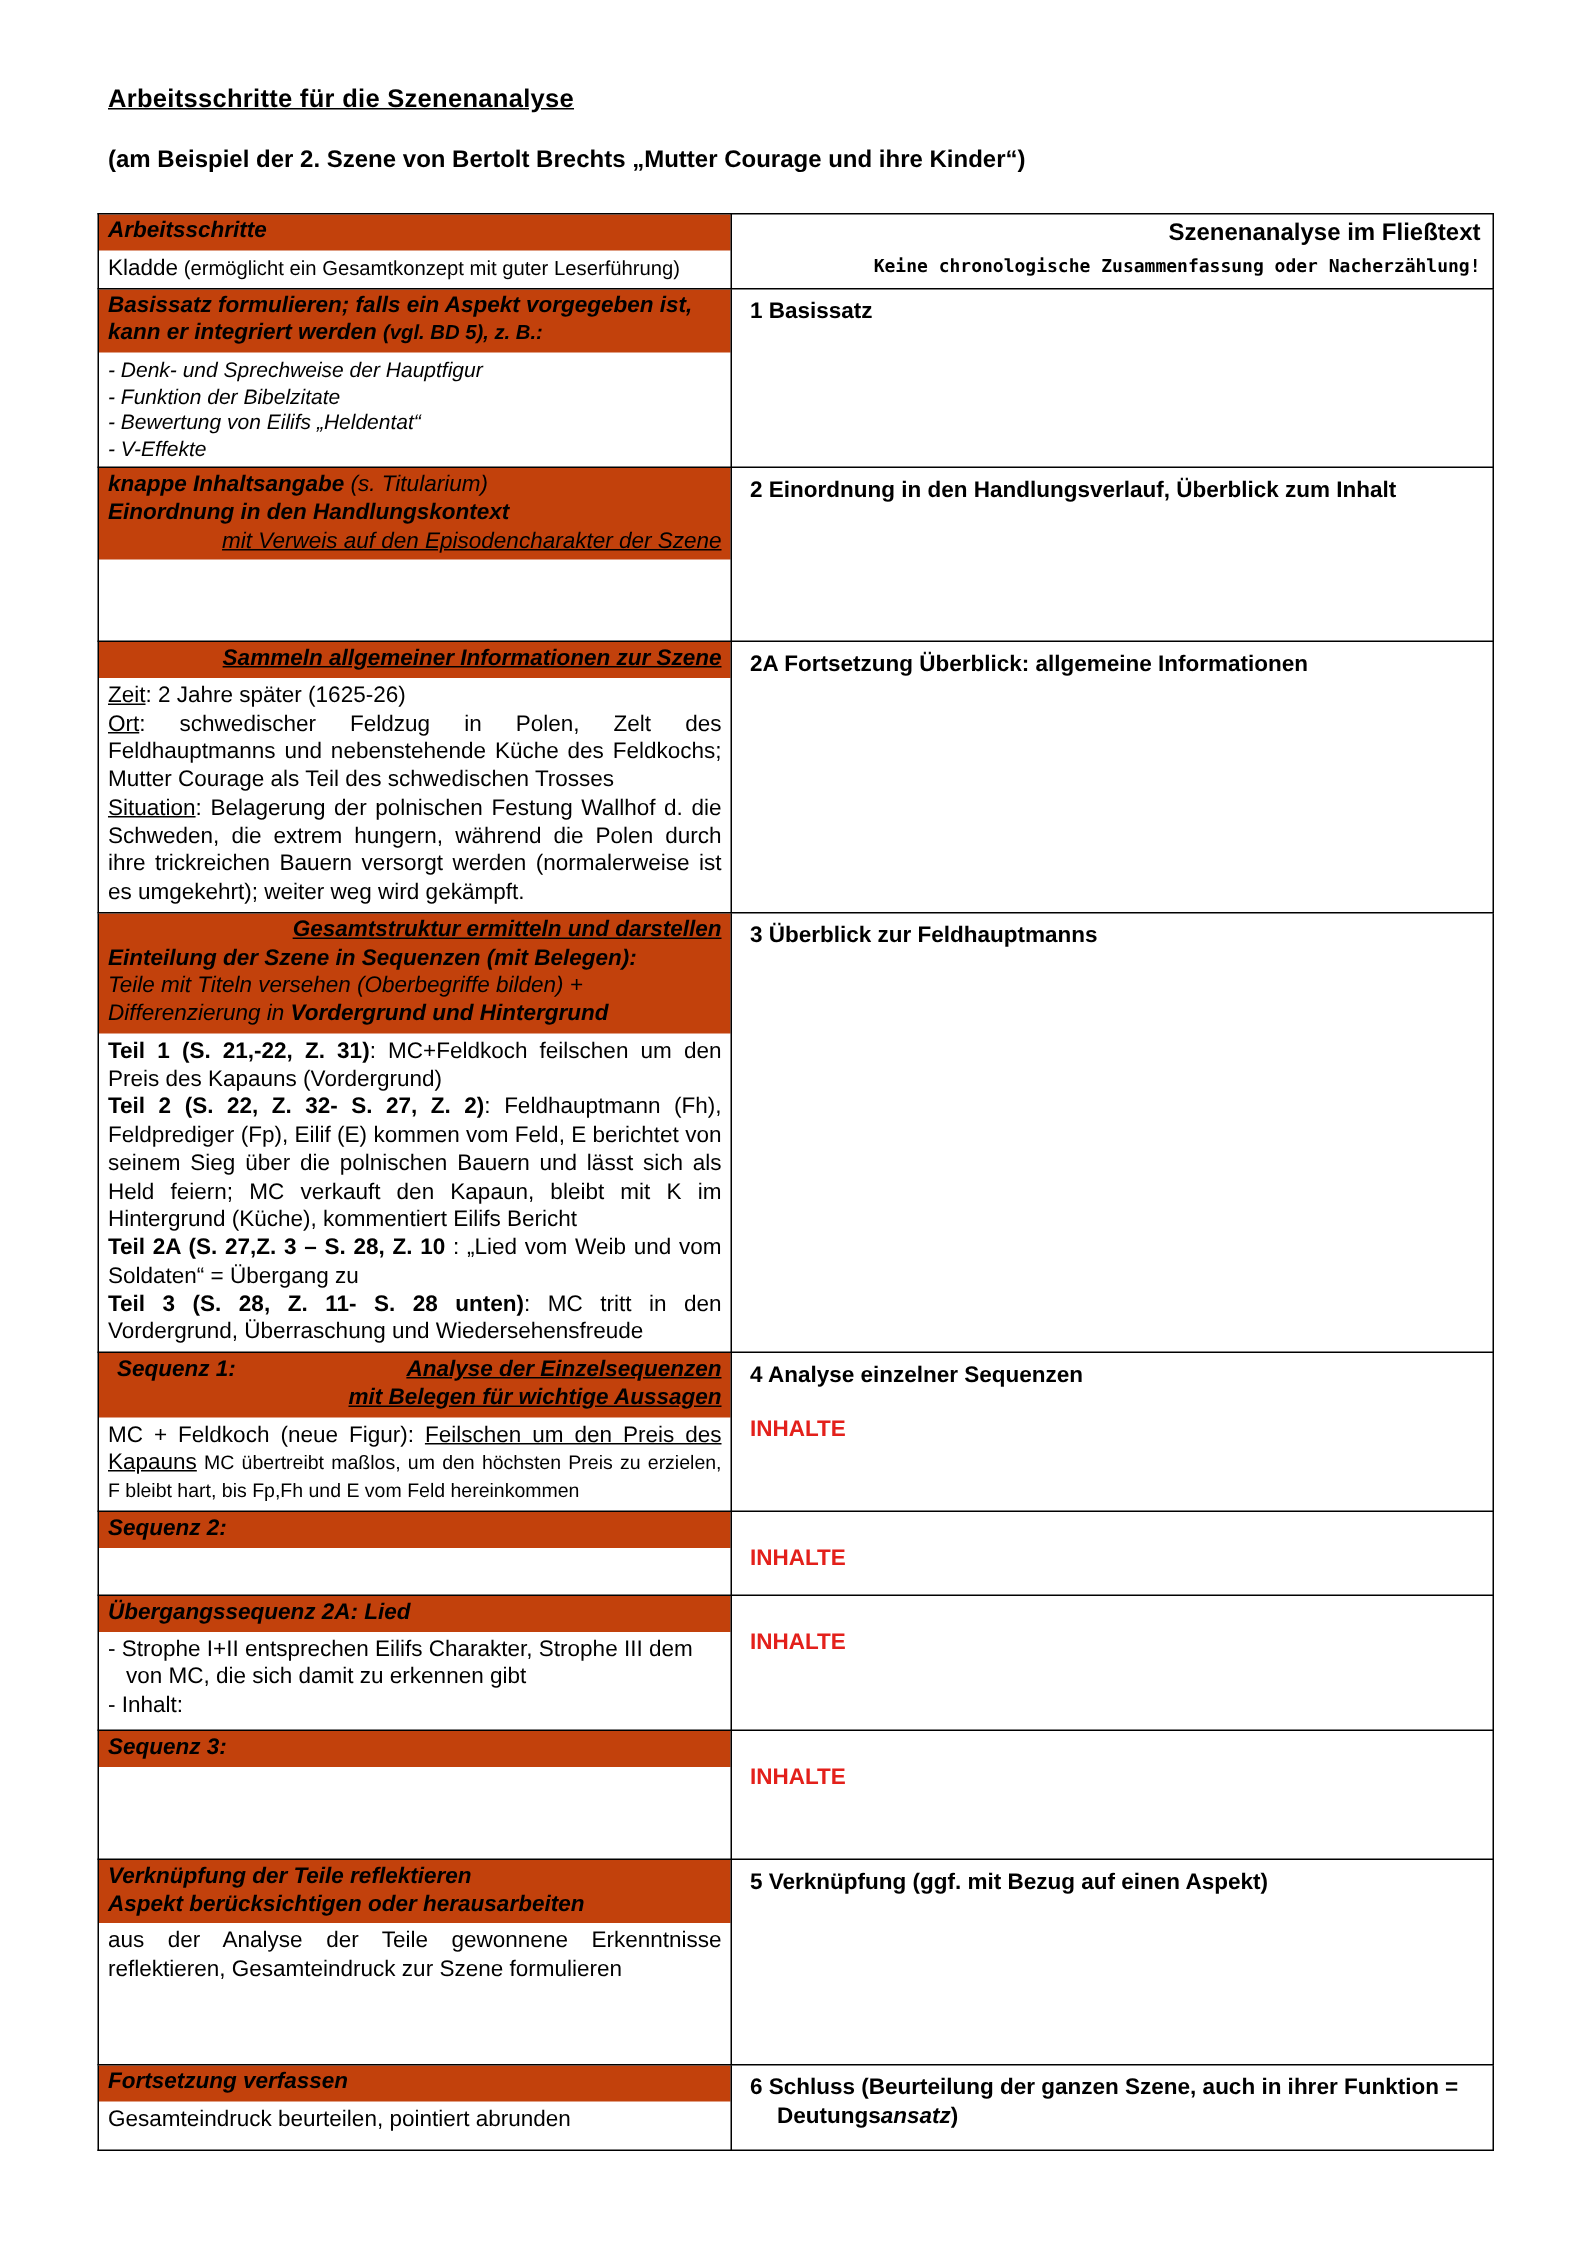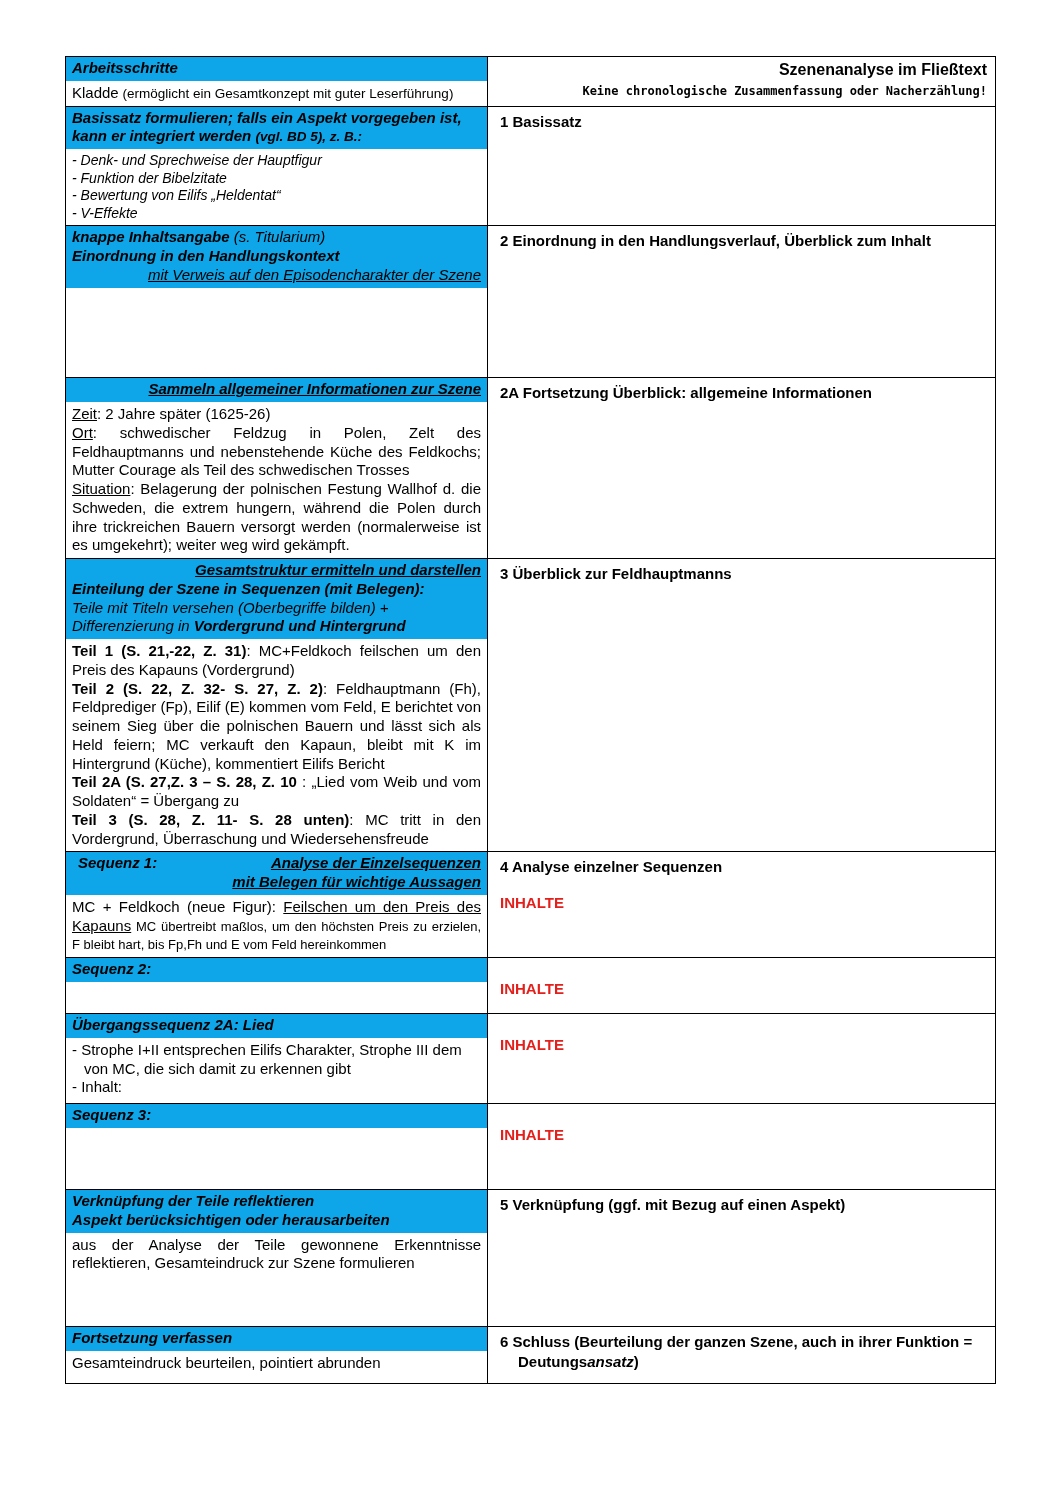--- a/index.html
+++ b/index.html
@@ -14,21 +14,21 @@
     font-size: 17px; font-weight: bold; text-decoration: underline;
     margin-left: 7px; letter-spacing: .2px;
   }
   .subtitle { font-size: 16px; font-weight: bold; margin: 22px 0 26px 7px; }
 
   table.grid { border-collapse: collapse; table-layout: fixed; width: 930px; }
   col.c-left { width: 422px; }
   col.c-right { width: 508px; }
   td { border: 1px solid #000; vertical-align: top; padding: 0; }
 
-  .ghead { background: #0ea5e9; padding: 2px 6px 3px 6px; font-size: 15px; line-height: 1.25; }
+  .ghead { background: #c2410c; padding: 2px 6px 3px 6px; font-size: 15px; line-height: 1.25; }
   .lbody { padding: 3px 6px; font-size: 15px; line-height: 1.25; }
   .lbody p { margin: 0; }
   .bi { font-weight: bold; font-style: italic; }
   .it { font-style: italic; }
   .ul { text-decoration: underline; text-align: right; }
   .just { text-align: justify; }
   .small { font-size: 13px; }
   .note { font-size: 13.5px; }
   .items { font-size: 14px; }
 
@@ -39,35 +39,37 @@
   .rlabel { font-weight: bold; padding-left: 18px; text-indent: -18px; }
   .inhalte { color: #e3201b; font-weight: bold; margin-top: 16px; font-size: 15px; }
 
   .hang { margin-left: 14px; padding-left: 12px; text-indent: -12px; }
   .seq1-line1 { display: flex; justify-content: space-between; }
   .seq1-left { padding-left: 6px; }
   .tright { text-align: right; }
 
   tr.h-header  td { height: 42px; }
   tr.h-basissatz td { height: 100px; }
-  tr.h-inhalt  td { height: 152px; margin-left: 42px; }
+  tr.h-inhalt  td { height: 116px; margin-left: 42px; }
   tr.h-sammeln td { height: 166px; }
   tr.h-gesamt  td { height: 280px; }
   tr.h-seq1    td { height: 94px; }
   tr.h-seq2    td { height: 56px; }
   tr.h-ueberg  td { height: 90px; }
   tr.h-seq3    td { height: 86px; }
   tr.h-verkn   td { height: 137px; }
   tr.h-schluss td { height: 57px; }
 </style>
 </head>
 <body>
 
 <div class="page">
 
+  <h1 class="title">Arbeitsschritte für die Szenenanalyse</h1>
+  <h2 class="subtitle">(am Beispiel der 2. Szene von Bertolt Brechts „Mutter Courage und ihre Kinder“)</h2>
 
   <table class="grid">
     <colgroup>
         <col class="c-left">
         <col class="c-right">
       </colgroup>
     <tbody>
 
       <tr class="h-header">
         <td>

